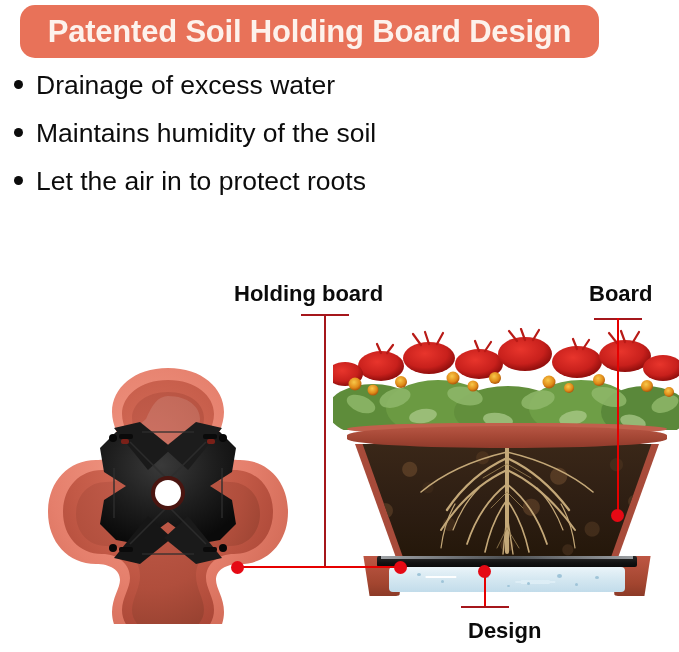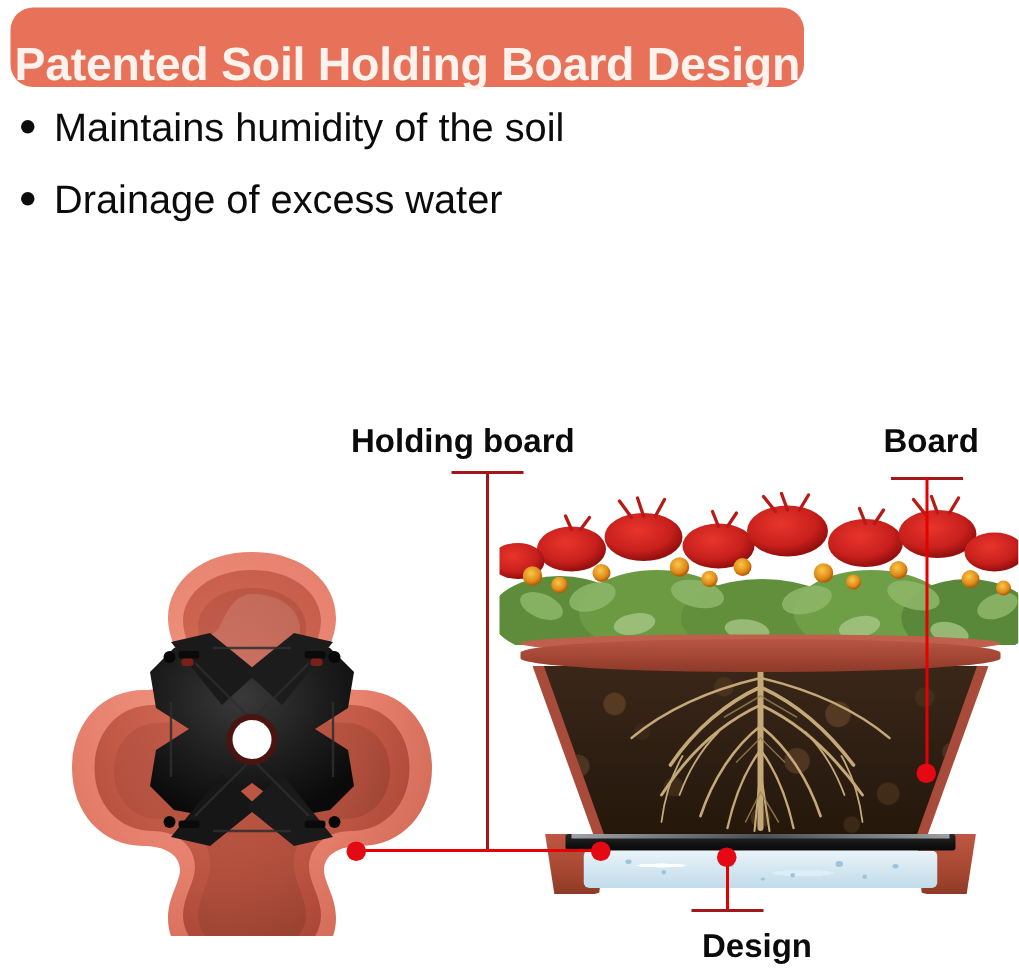--- a/index.html
+++ b/index.html
@@ -12,29 +12,29 @@
     height: 652px;
     position: relative;
     overflow: hidden;
     font-family: "Liberation Sans", sans-serif;
     -webkit-font-smoothing: antialiased;
   }
 
   
   .banner {
     position: absolute;
-    left: 7px;
+    left: 20px;
     top: 5px;
-    width: 529px;
+    width: 579px;
     height: 53px;
     background: #E87259;
     border-radius: 15px;
     box-sizing: border-box;
     display: flex;
-    align-items: flex-end;
+    align-items: center;
     justify-content: center;
   }
   .banner-title {
     color: #FDF2EC;
     font-size: 31px;
     font-weight: bold;
     letter-spacing: -0.2px;
     white-space: nowrap;
     line-height: 1;
   }
@@ -217,25 +217,29 @@
 </head>
 <body>
 
 <div class="banner">
   <div class="banner-title">Patented Soil Holding Board Design</div>
 </div>
 
 <div class="bullets">
   <div class="bullet-row">
     <span class="bullet-dot"></span>
+    <span class="bullet-text">Drainage of excess water</span>
+  </div>
+  <div class="bullet-row">
+    <span class="bullet-dot"></span>
     <span class="bullet-text">Maintains humidity of the soil</span>
   </div>
   <div class="bullet-row">
     <span class="bullet-dot"></span>
-    <span class="bullet-text">Drainage of excess water</span>
+    <span class="bullet-text">Let the air in to protect roots</span>
   </div>
 </div>
 
 <div class="stage">
 
   <div class="pot-top">
     <svg class="clover-wrap" viewBox="0 0 300 262">
       <defs>
         <radialGradient id="gOuter" cx="42%" cy="34%" r="72%">
           <stop offset="0%" stop-color="#F09683"></stop>

